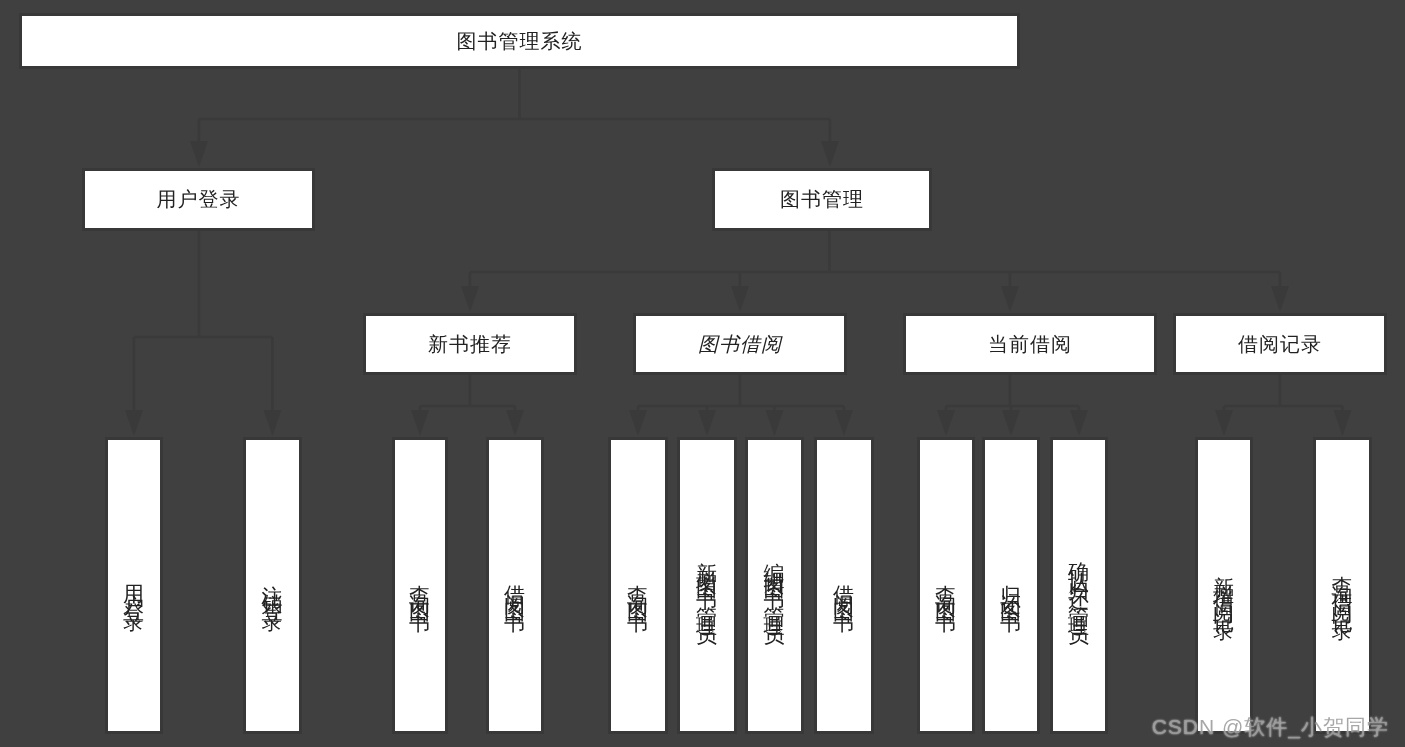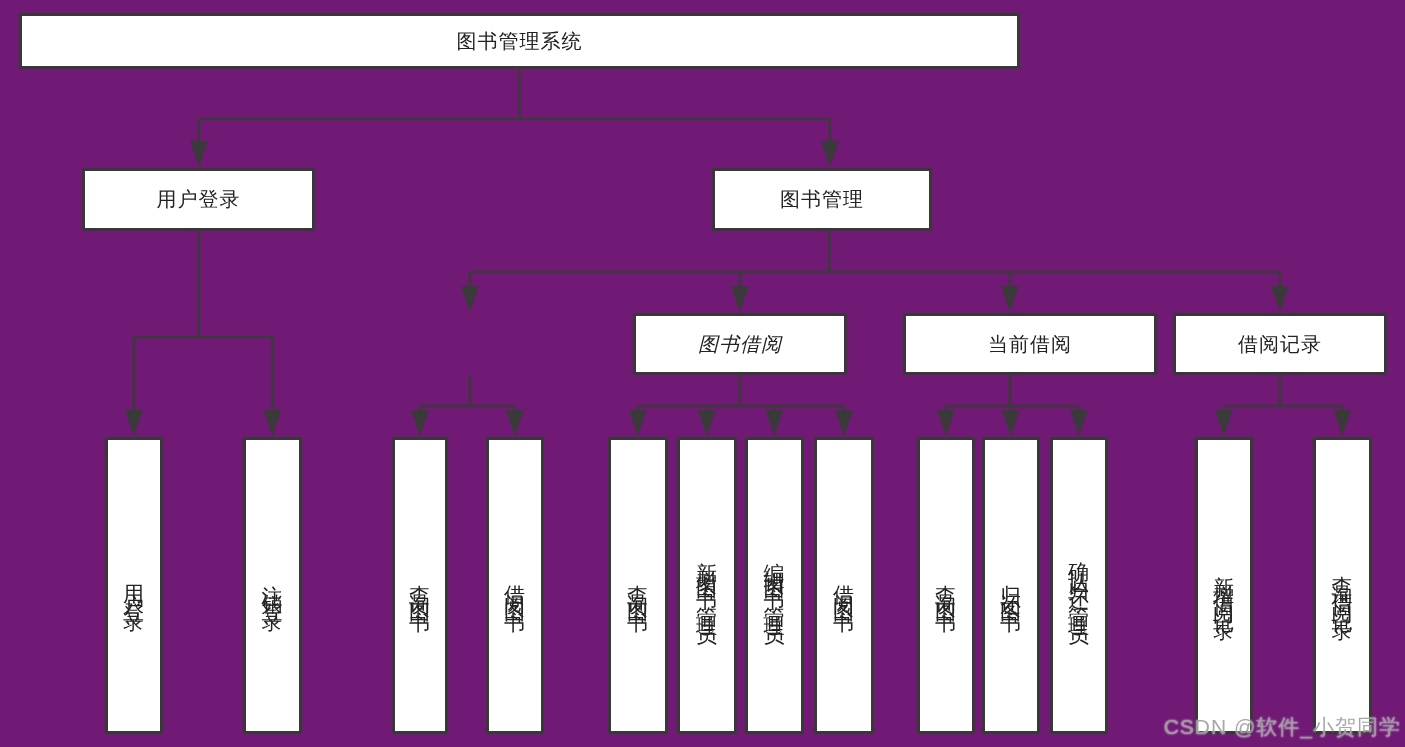--- a/index.html
+++ b/index.html
@@ -1,20 +1,20 @@
 <!DOCTYPE html>
 <html><head>
 <meta charset="utf-8">
 <style>
   html, body { margin: 0; padding: 0; background: #ffffff; }
   #canvas {
     position: relative;
     width: 1405px;
     height: 747px;
-    background: #701a75;
+    background: #404040;
     overflow: hidden;
     font-family: "Liberation Sans", sans-serif;
   }
   svg.connectors {
     position: absolute;
     left: 0; top: 0;
     width: 1405px; height: 747px;
     z-index: 1;
   }
   .node {
@@ -37,21 +37,21 @@
   .leaf .vlabel {
     writing-mode: vertical-rl;
     text-orientation: mixed;
     font-size: 21px;
     line-height: 1;
     letter-spacing: 9px;
     white-space: nowrap;
   }
   .watermark {
     position: absolute;
-    right: 4px;
+    right: 16px;
     bottom: 6px;
     z-index: 3;
     font-size: 21px;
     color: rgba(152,152,152,0.85);
     letter-spacing: 1px;
     text-shadow: 0 0 2px rgba(255,255,255,0.9);
     white-space: nowrap;
   }
 </style>
 </head>
@@ -103,20 +103,23 @@
     <span class="hlabel">图书管理系统</span>
   </div>
 
   <div class="node" style="left:82px; top:168px; width:233px; height:63px;">
     <span class="hlabel">用户登录</span>
   </div>
   <div class="node" style="left:712px; top:168px; width:220px; height:63px;">
     <span class="hlabel">图书管理</span>
   </div>
 
+  <div class="node" style="left:363px; top:313px; width:214px; height:62px;">
+    <span class="hlabel">新书推荐</span>
+  </div>
   <div class="node" style="left:633px; top:313px; width:214px; height:62px;font-style:italic;">
     <span class="hlabel">图书借阅</span>
   </div>
   <div class="node" style="left:903px; top:313px; width:254px; height:62px;">
     <span class="hlabel">当前借阅</span>
   </div>
   <div class="node" style="left:1173px; top:313px; width:214px; height:62px;">
     <span class="hlabel">借阅记录</span>
   </div>
 

